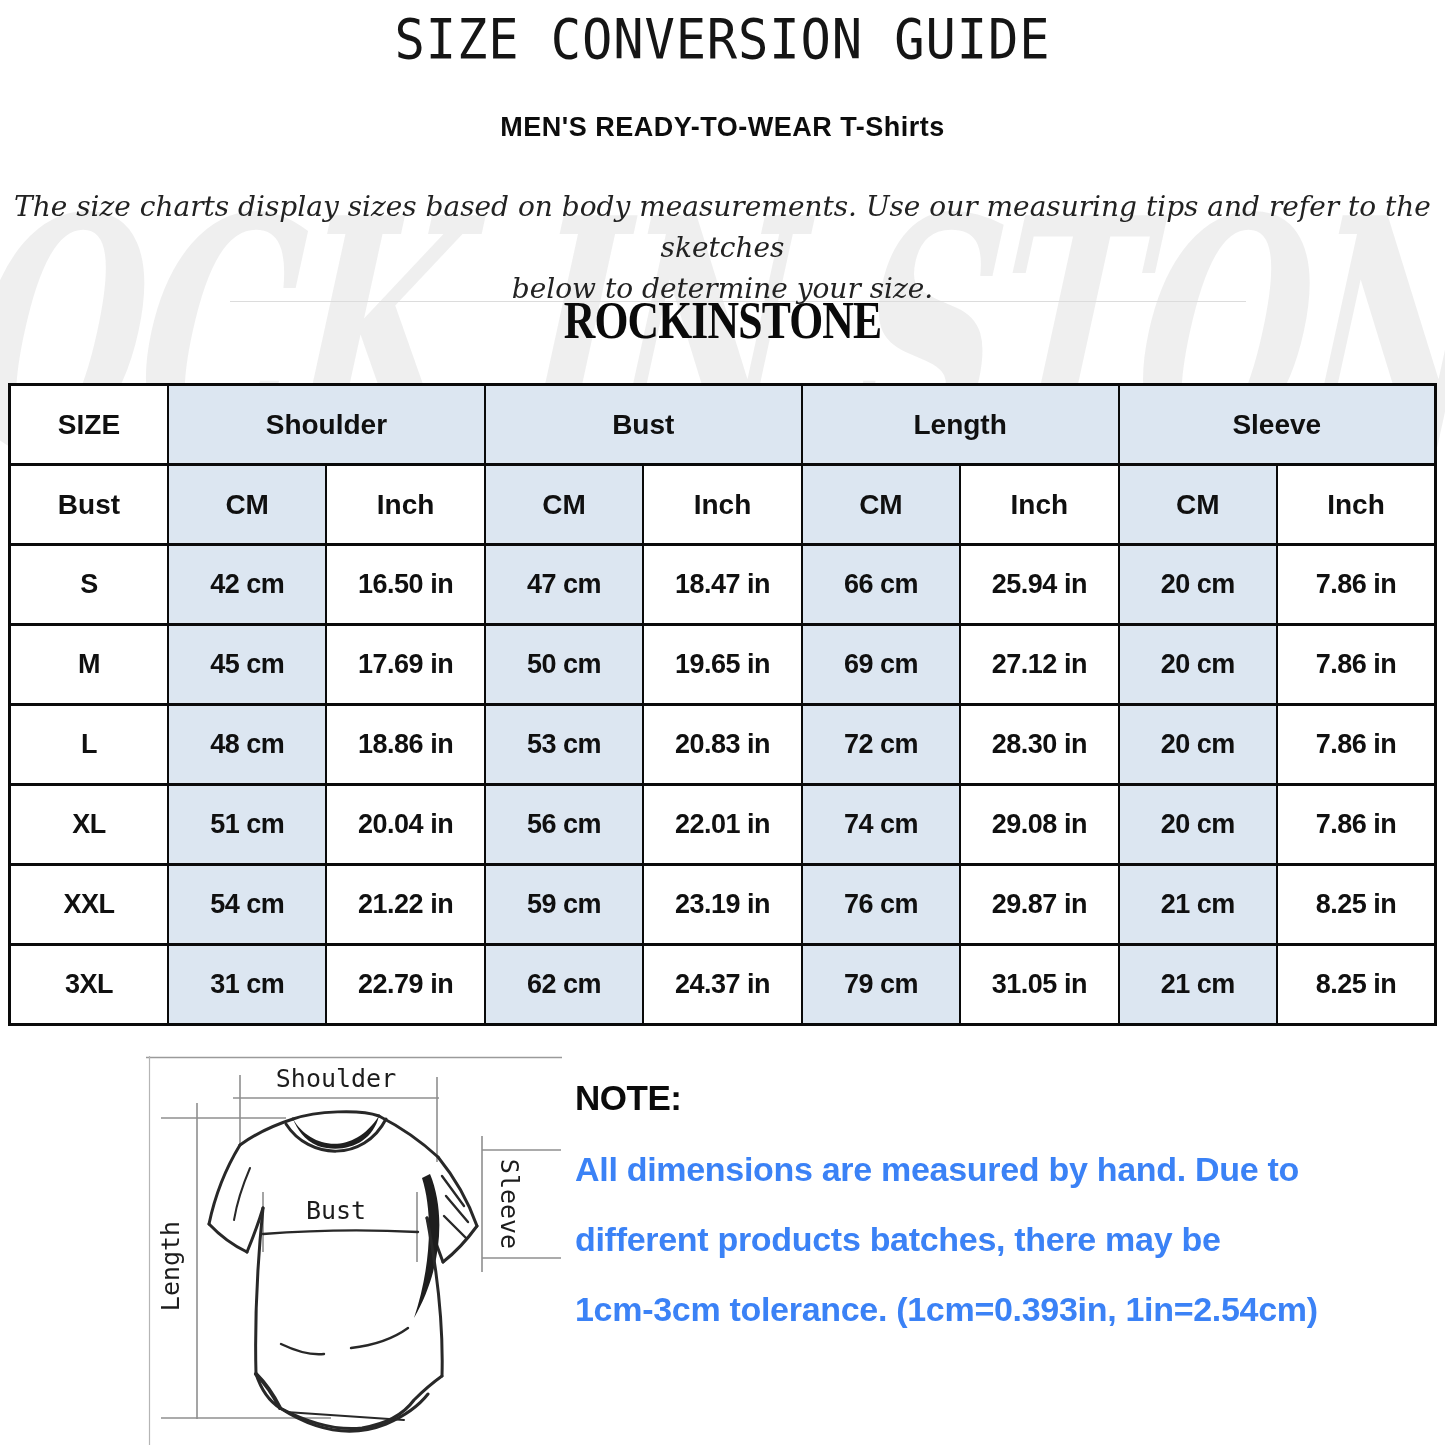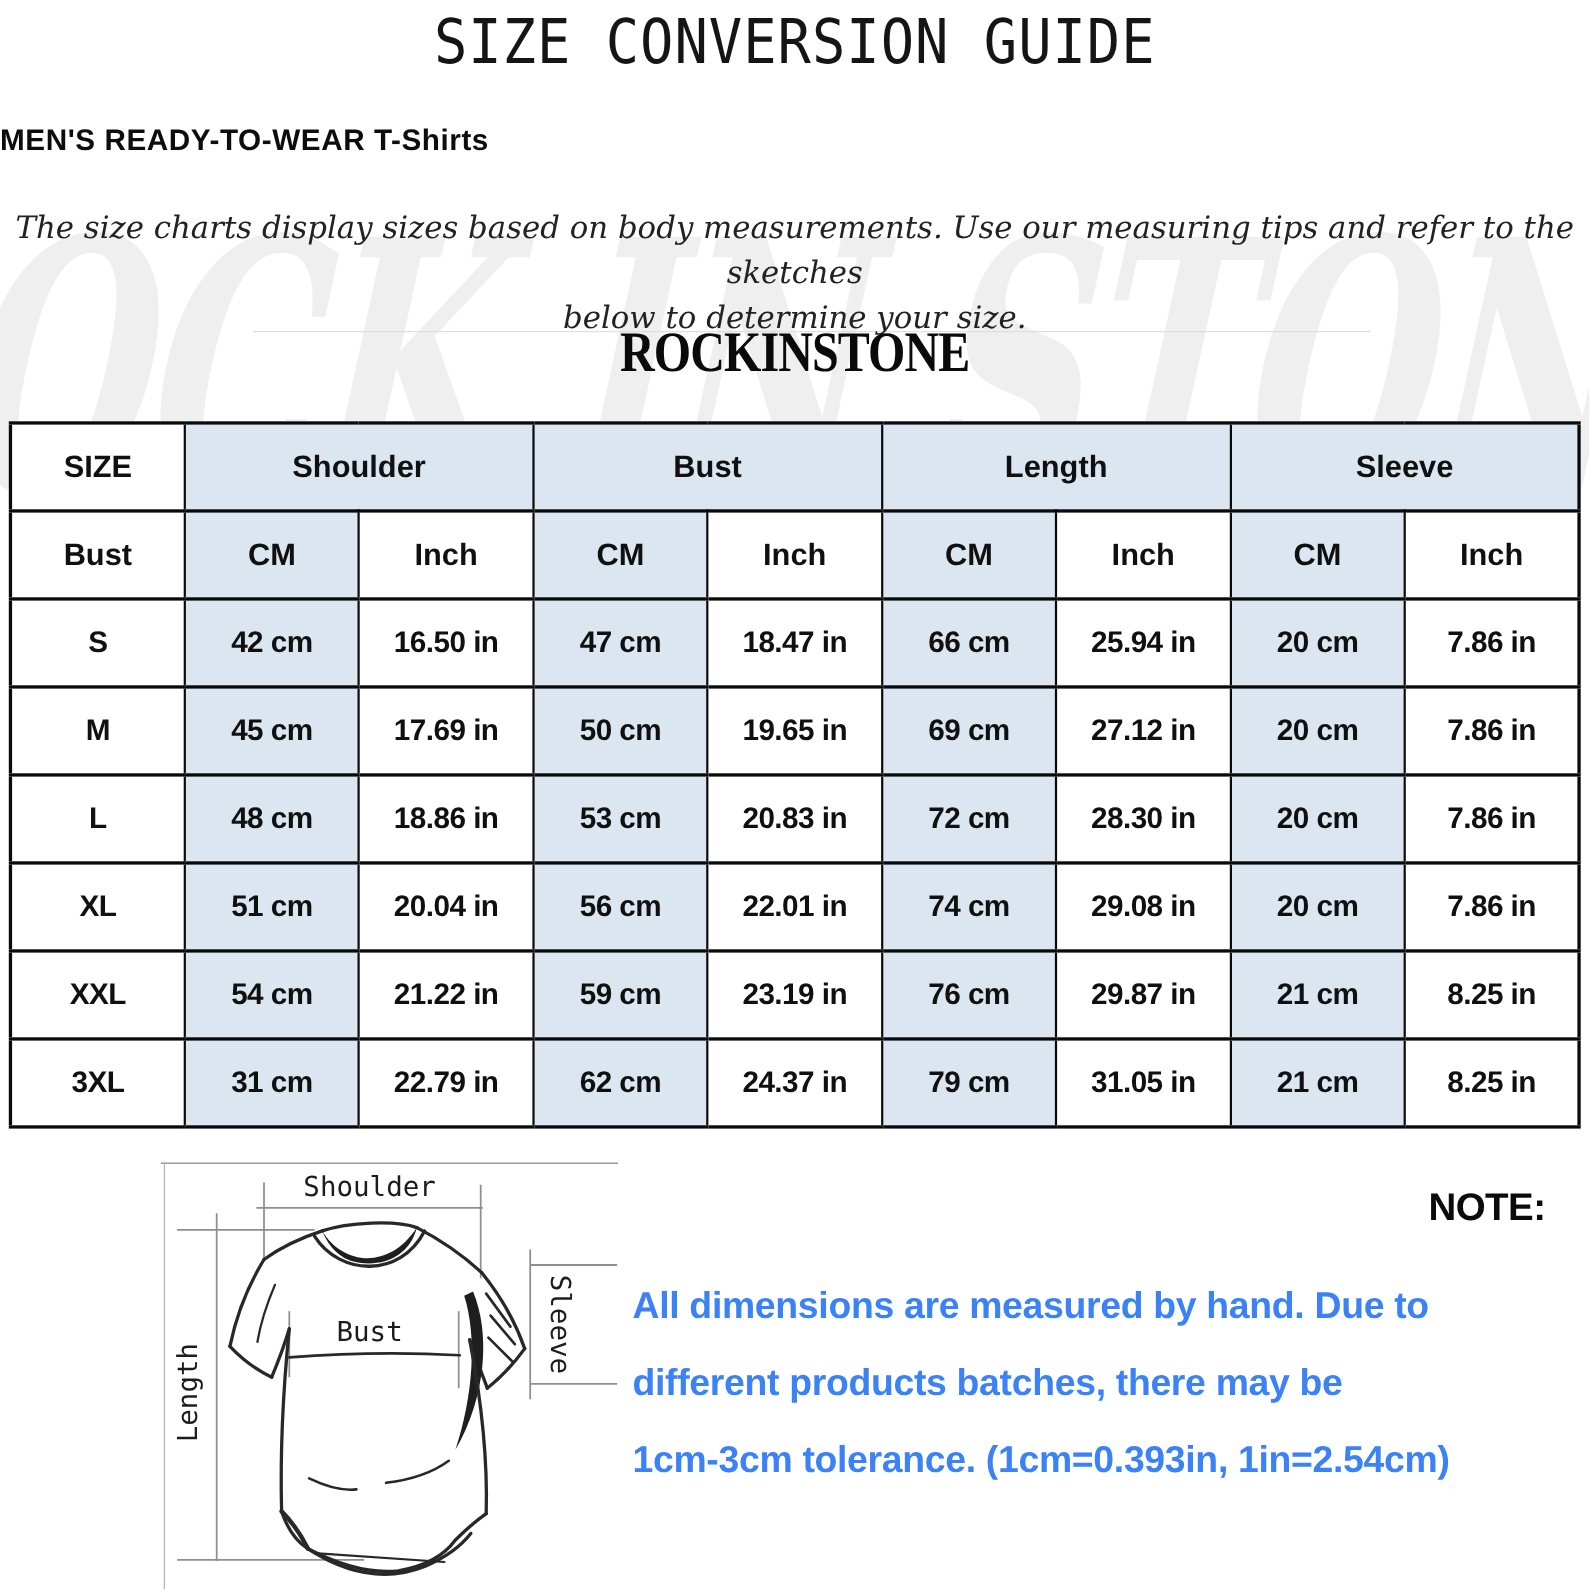--- a/index.html
+++ b/index.html
@@ -18,21 +18,21 @@
     z-index:0; letter-spacing:-6px; user-select:none;
   }
 
   
   .title {
     position:absolute; top:6px; left:0; width:100%; text-align:center;
     font-family:"DejaVu Sans Mono", monospace; font-size:56px; font-weight:500;
     letter-spacing:1px; transform:scaleX(0.9); color:#151515; z-index:2;
   }
   .subtitle {
-    position:absolute; top:112px; left:0; width:100%; text-align:left;
+    position:absolute; top:112px; left:0; width:100%; text-align:center;
     font-size:27px; font-weight:bold; letter-spacing:0.5px; color:#0d0d0d; z-index:2;
   }
   .desc {
     position:absolute; top:186px; left:0; width:100%; text-align:center;
     font-family:"DejaVu Serif", serif; font-style:italic; font-size:28px;
     line-height:41px; color:#222; z-index:2;
   }
   .thin-rule {
     position:absolute; top:301px; left:230px; width:1016px; height:1px;
     background:#dcdcdc; z-index:1;
@@ -61,22 +61,21 @@
   
   .diagram {
     position:absolute; left:146px; top:1056px; z-index:2;
   }
   .diagram svg { display:block; }
   .note {
     position:absolute; left:575px; top:1078px; width:830px; z-index:2;
   }
   .note-title {
     font-size:35px; font-weight:bold; letter-spacing:-0.5px; color:#0b0b0b;
-    margin-bottom:34px;
-    text-align:right;
+    margin-bottom:16px;
   }
   .note-line {
     font-size:34px; font-weight:bold; letter-spacing:-0.3px; color:#3b82f6;
     line-height:70px; white-space:nowrap;
   }
 </style>
 </head>
 <body>
 
 <div class="page">

